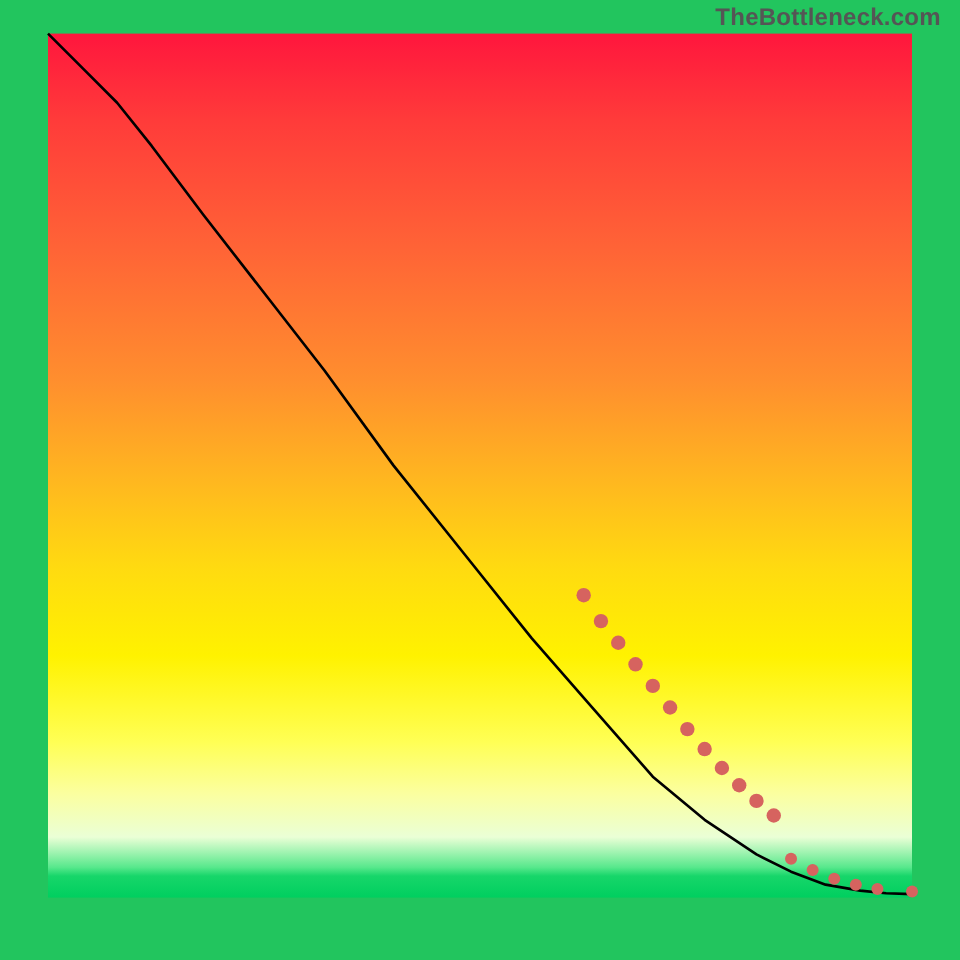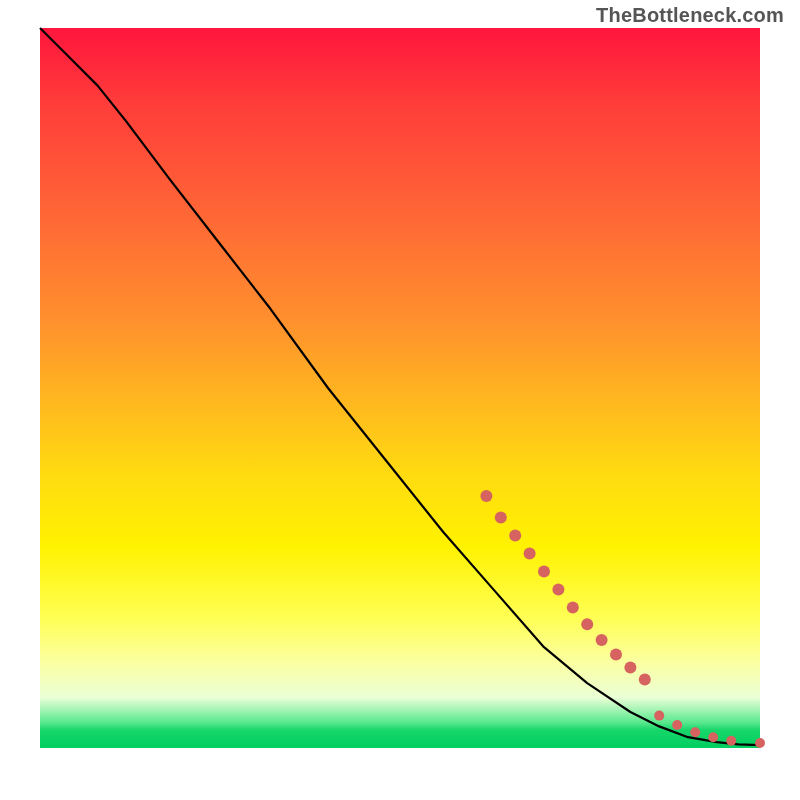--- a/index.html
+++ b/index.html
@@ -8,21 +8,21 @@
     width: 800px;
     height: 800px;
     background: #000;
     font-family: Arial, Helvetica, sans-serif;
     overflow: hidden;
   }
   .frame {
     position: relative;
     width: 800px;
     height: 800px;
-    background: #ffffff;
+    background: #22c55e;
     text-align: right;
   }
   .watermark {
     position: absolute;
     top: 4px;
     right: 16px;
     color: #555;
     font-size: 20px;
     font-weight: 600;
     letter-spacing: 0.2px;

